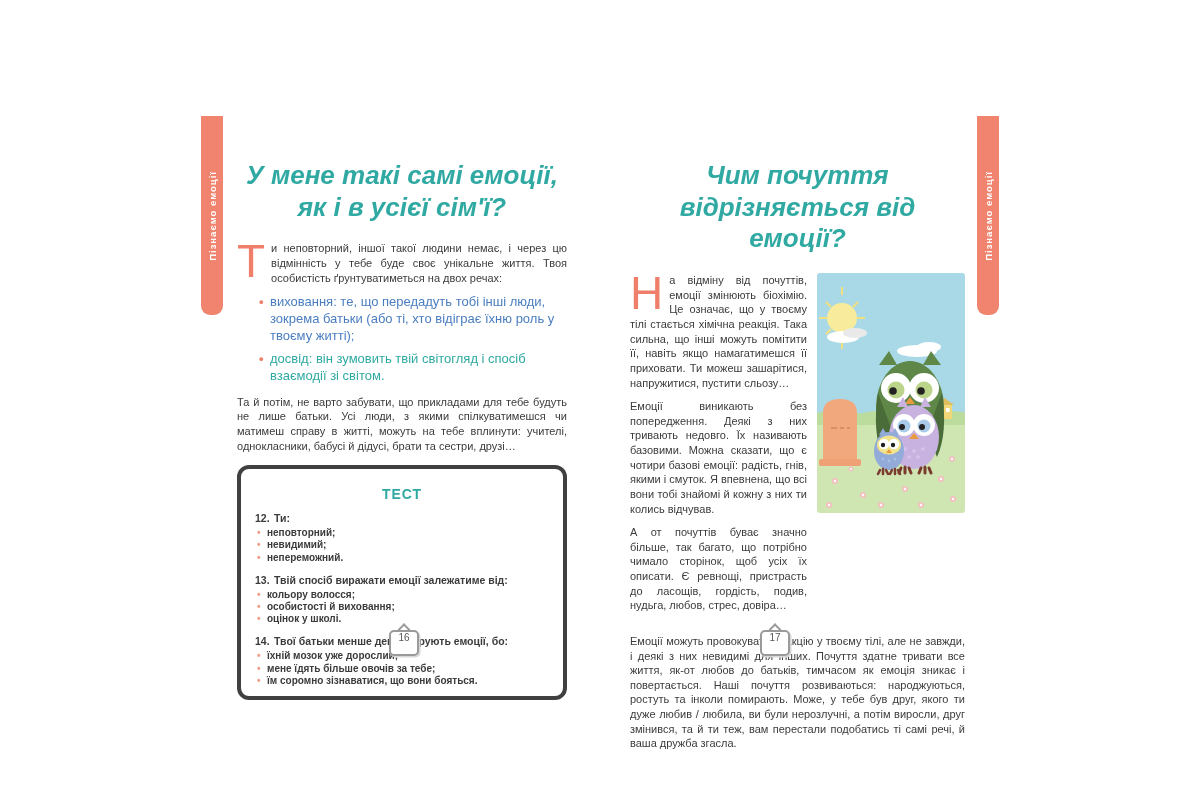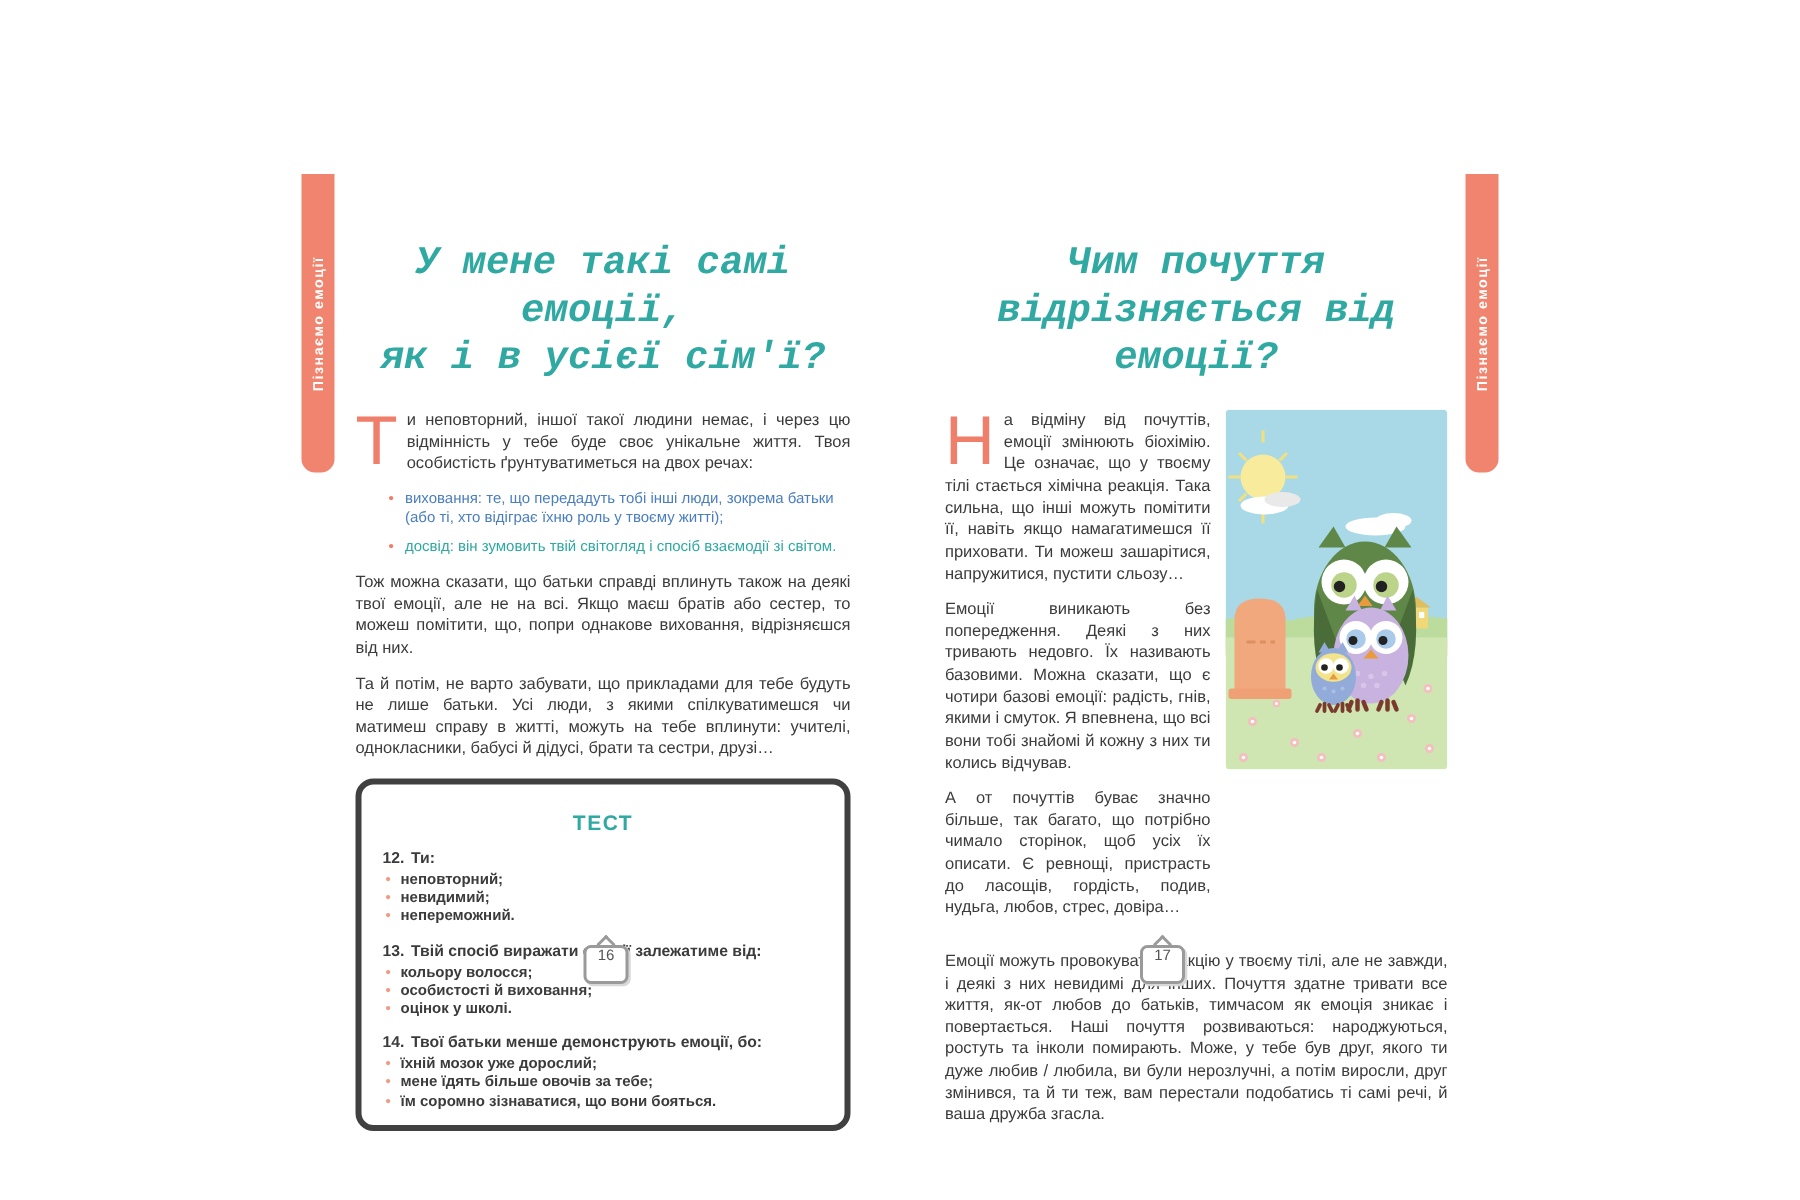--- a/index.html
+++ b/index.html
@@ -16,31 +16,31 @@
   .tab-right{left:977px;}
   .tab span{
     writing-mode:vertical-rl;transform:rotate(180deg);
     color:#ffffff;font-size:9.5px;font-weight:bold;letter-spacing:1px;white-space:nowrap;
   }
   
   .page{position:absolute;top:160px;}
   .page-left{left:237px;width:330px;}
   .page-right{left:630px;width:335px;}
   .page-title{
-    text-align:center;color:#2FA9A2;font-family:Liberation Mono, monospace;
+    text-align:center;color:#2FA9A2;font-family:Liberation Sans, sans-serif;
     font-style:italic;font-weight:600;font-size:26px;line-height:1.22;margin:0 0 18px 0;
   }
   .body-text{font-size:11px;line-height:1.33;text-align:justify;margin:0 0 9px 0;}
   .dropcap{
     float:left;color:#EF7F6B;font-size:46px;line-height:0.82;
     font-weight:400;margin:2px 6px 0 0;
   }
   ul.lead-bullets{list-style:none;margin:4px 0 10px 0;padding:0 0 0 22px;}
   ul.lead-bullets li{
-    font-size:10px;line-height:1.3;margin-bottom:6px;position:relative;padding-left:11px;
+    font-size:13px;line-height:1.3;margin-bottom:6px;position:relative;padding-left:11px;
   }
   ul.lead-bullets li::before{
     content:"•";position:absolute;left:0;color:#EF7F6B;font-weight:bold;
   }
   ul.lead-bullets li.blue{color:#4A7EC0;}
   ul.lead-bullets li.teal{color:#2FA9A2;}
   
   .test-box{
     border:4px solid #404040;border-radius:12px;padding:17px 14px 9px 14px;margin-top:12px;
   }
@@ -92,21 +92,20 @@
   <p class="body-text">
     <span class="dropcap">Т</span>
     <span>и неповторний, іншої такої людини немає, і через цю відмінність у тебе буде своє унікальне життя. Твоя особистість ґрунтуватиметься на двох речах:</span>
   </p>
 
   <ul class="lead-bullets">
     <li class="blue">виховання: те, що передадуть тобі інші люди, зокрема батьки (або ті, хто відіграє їхню роль у твоєму житті);</li>
     <li class="teal">досвід: він зумовить твій світогляд і спосіб взаємодії зі світом.</li>
   </ul>
 
-  <p class="body-text">Тож можна сказати, що батьки справді вплинуть також на деякі твої емоції, але не на всі. Якщо маєш братів або сестер, то можеш помітити, що, попри однакове виховання, відрізняєшся від них.</p>
   <p class="body-text">Та й потім, не варто забувати, що прикладами для тебе будуть не лише батьки. Усі люди, з якими спілкуватимешся чи матимеш справу в житті, можуть на тебе вплинути: учителі, однокласники, бабусі й дідусі, брати та сестри, друзі…</p>
 
   <div class="test-box">
     <div class="test-title">ТЕСТ</div>
 
     <div class="question">
       <span class="q-label">12.</span>
       <span class="q-label">Ти:</span>
       <ul class="options">
         <li>неповторний;</li>

